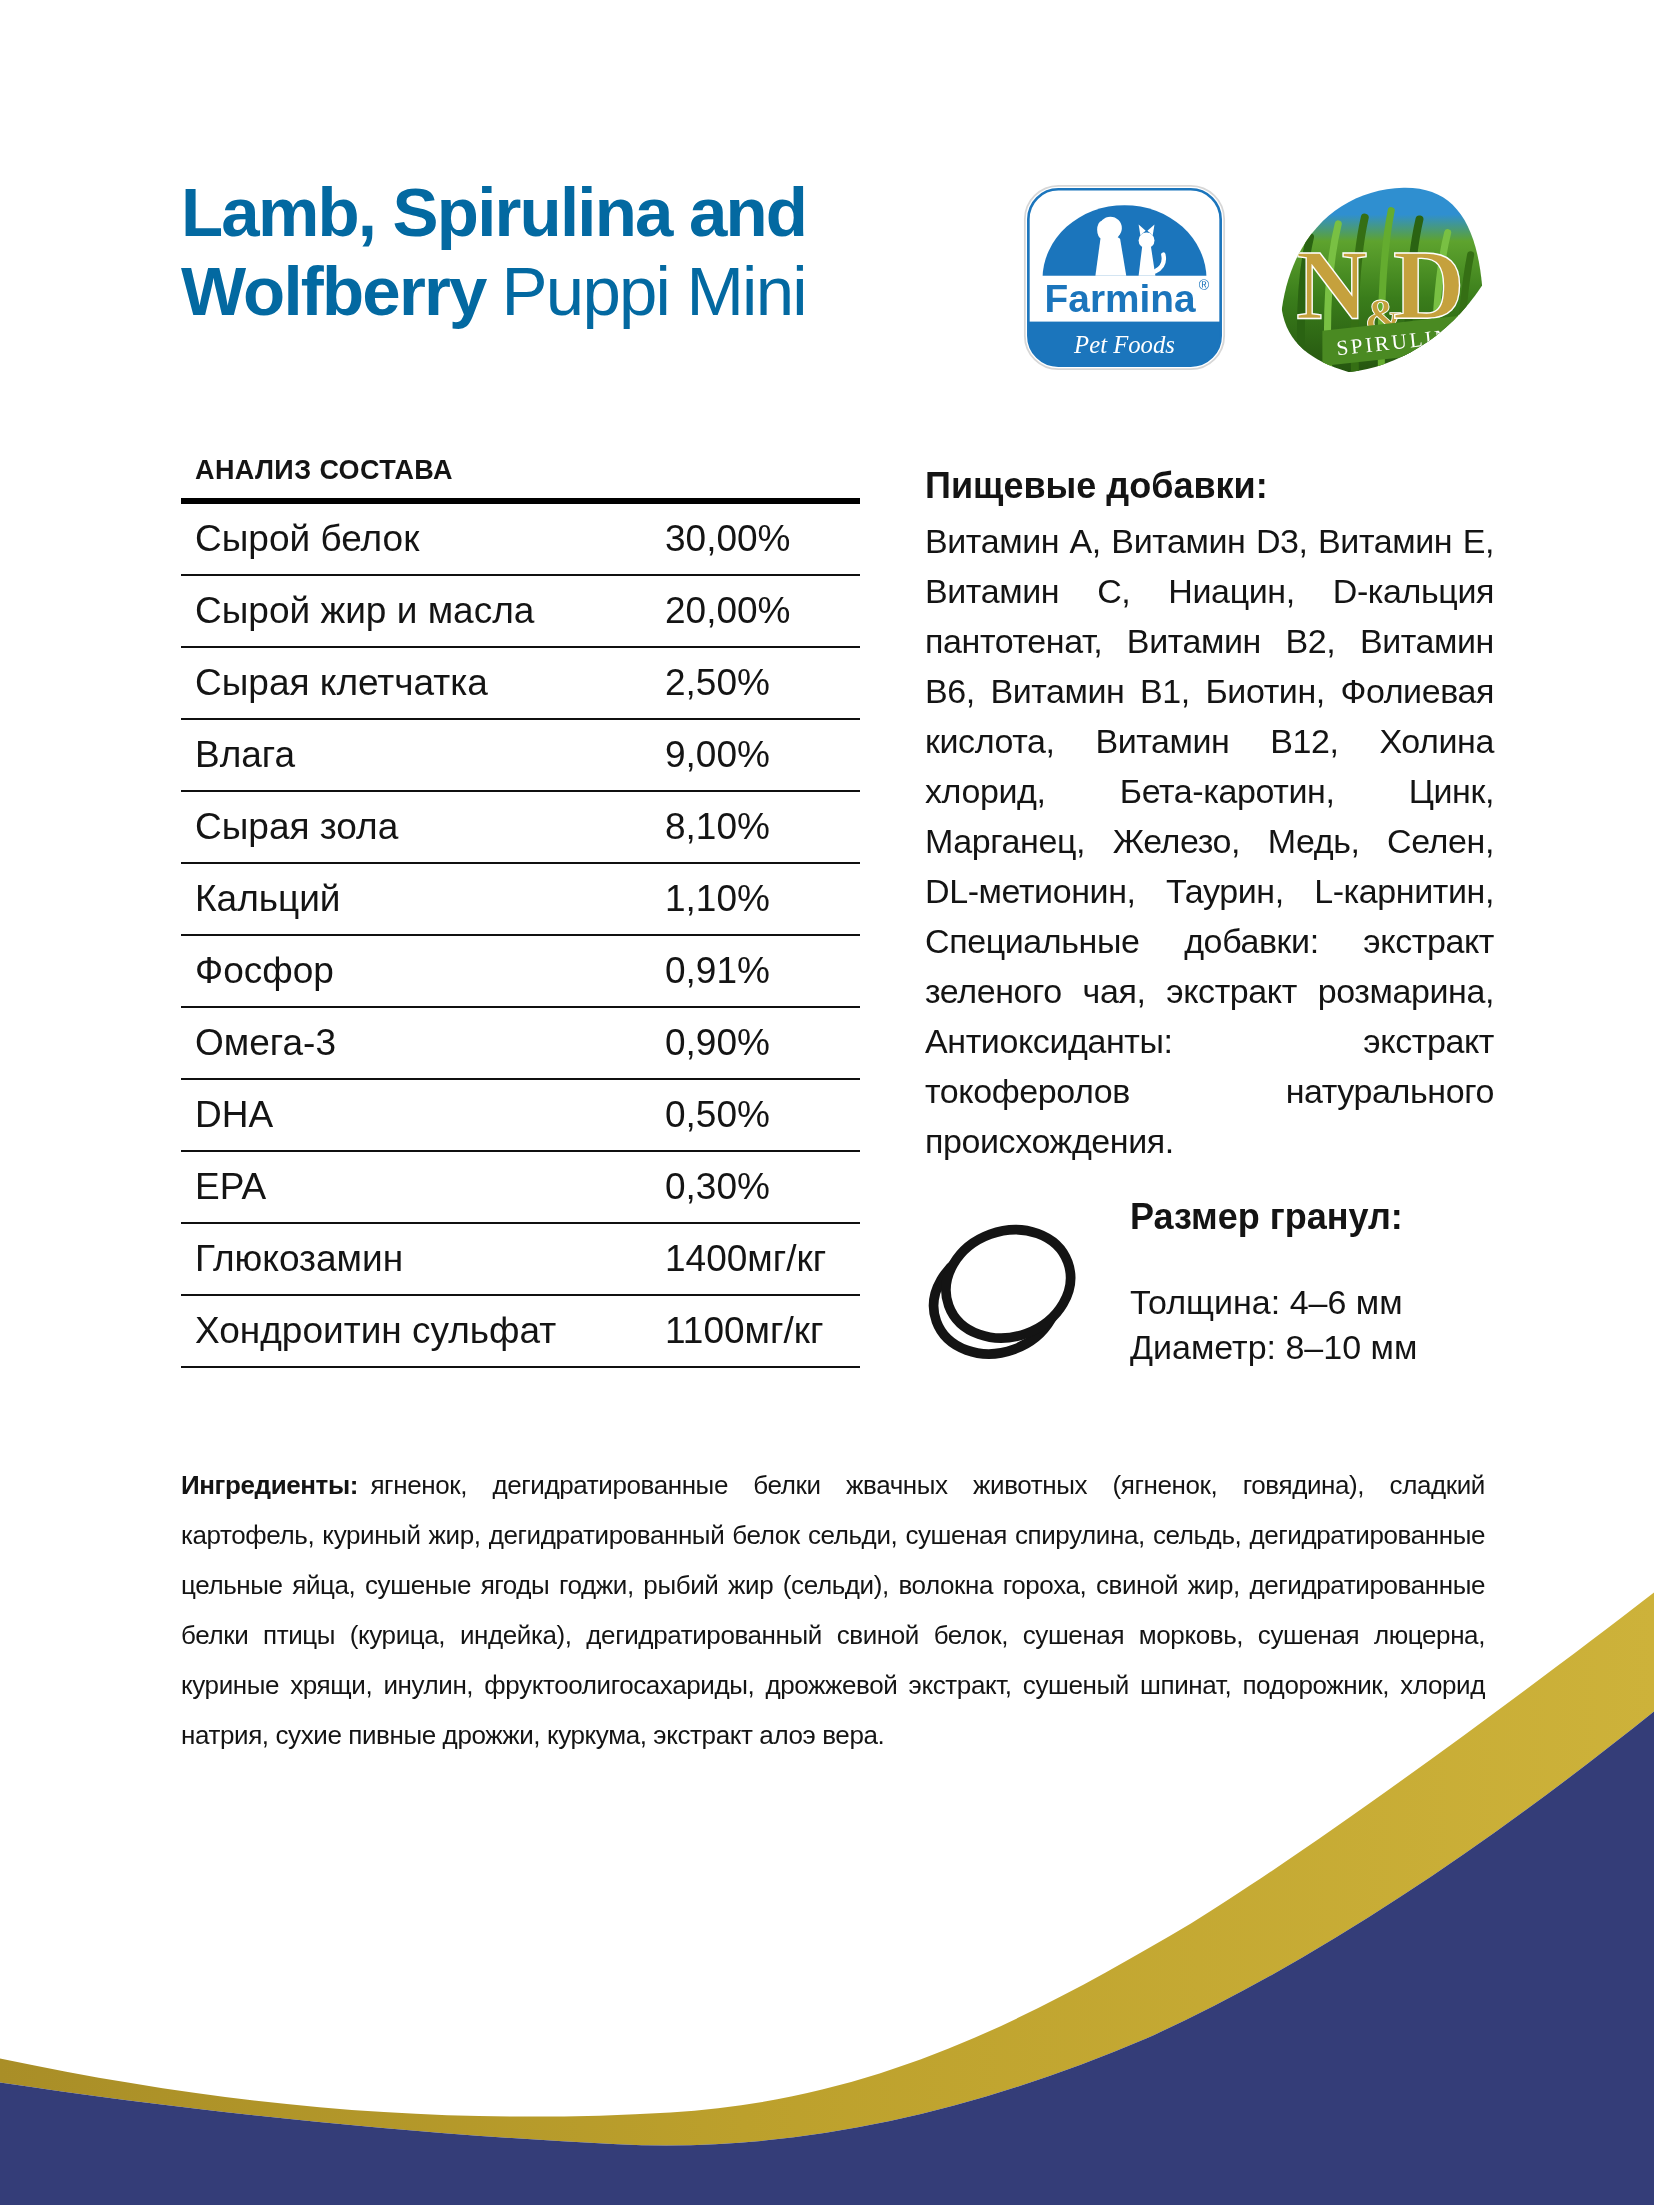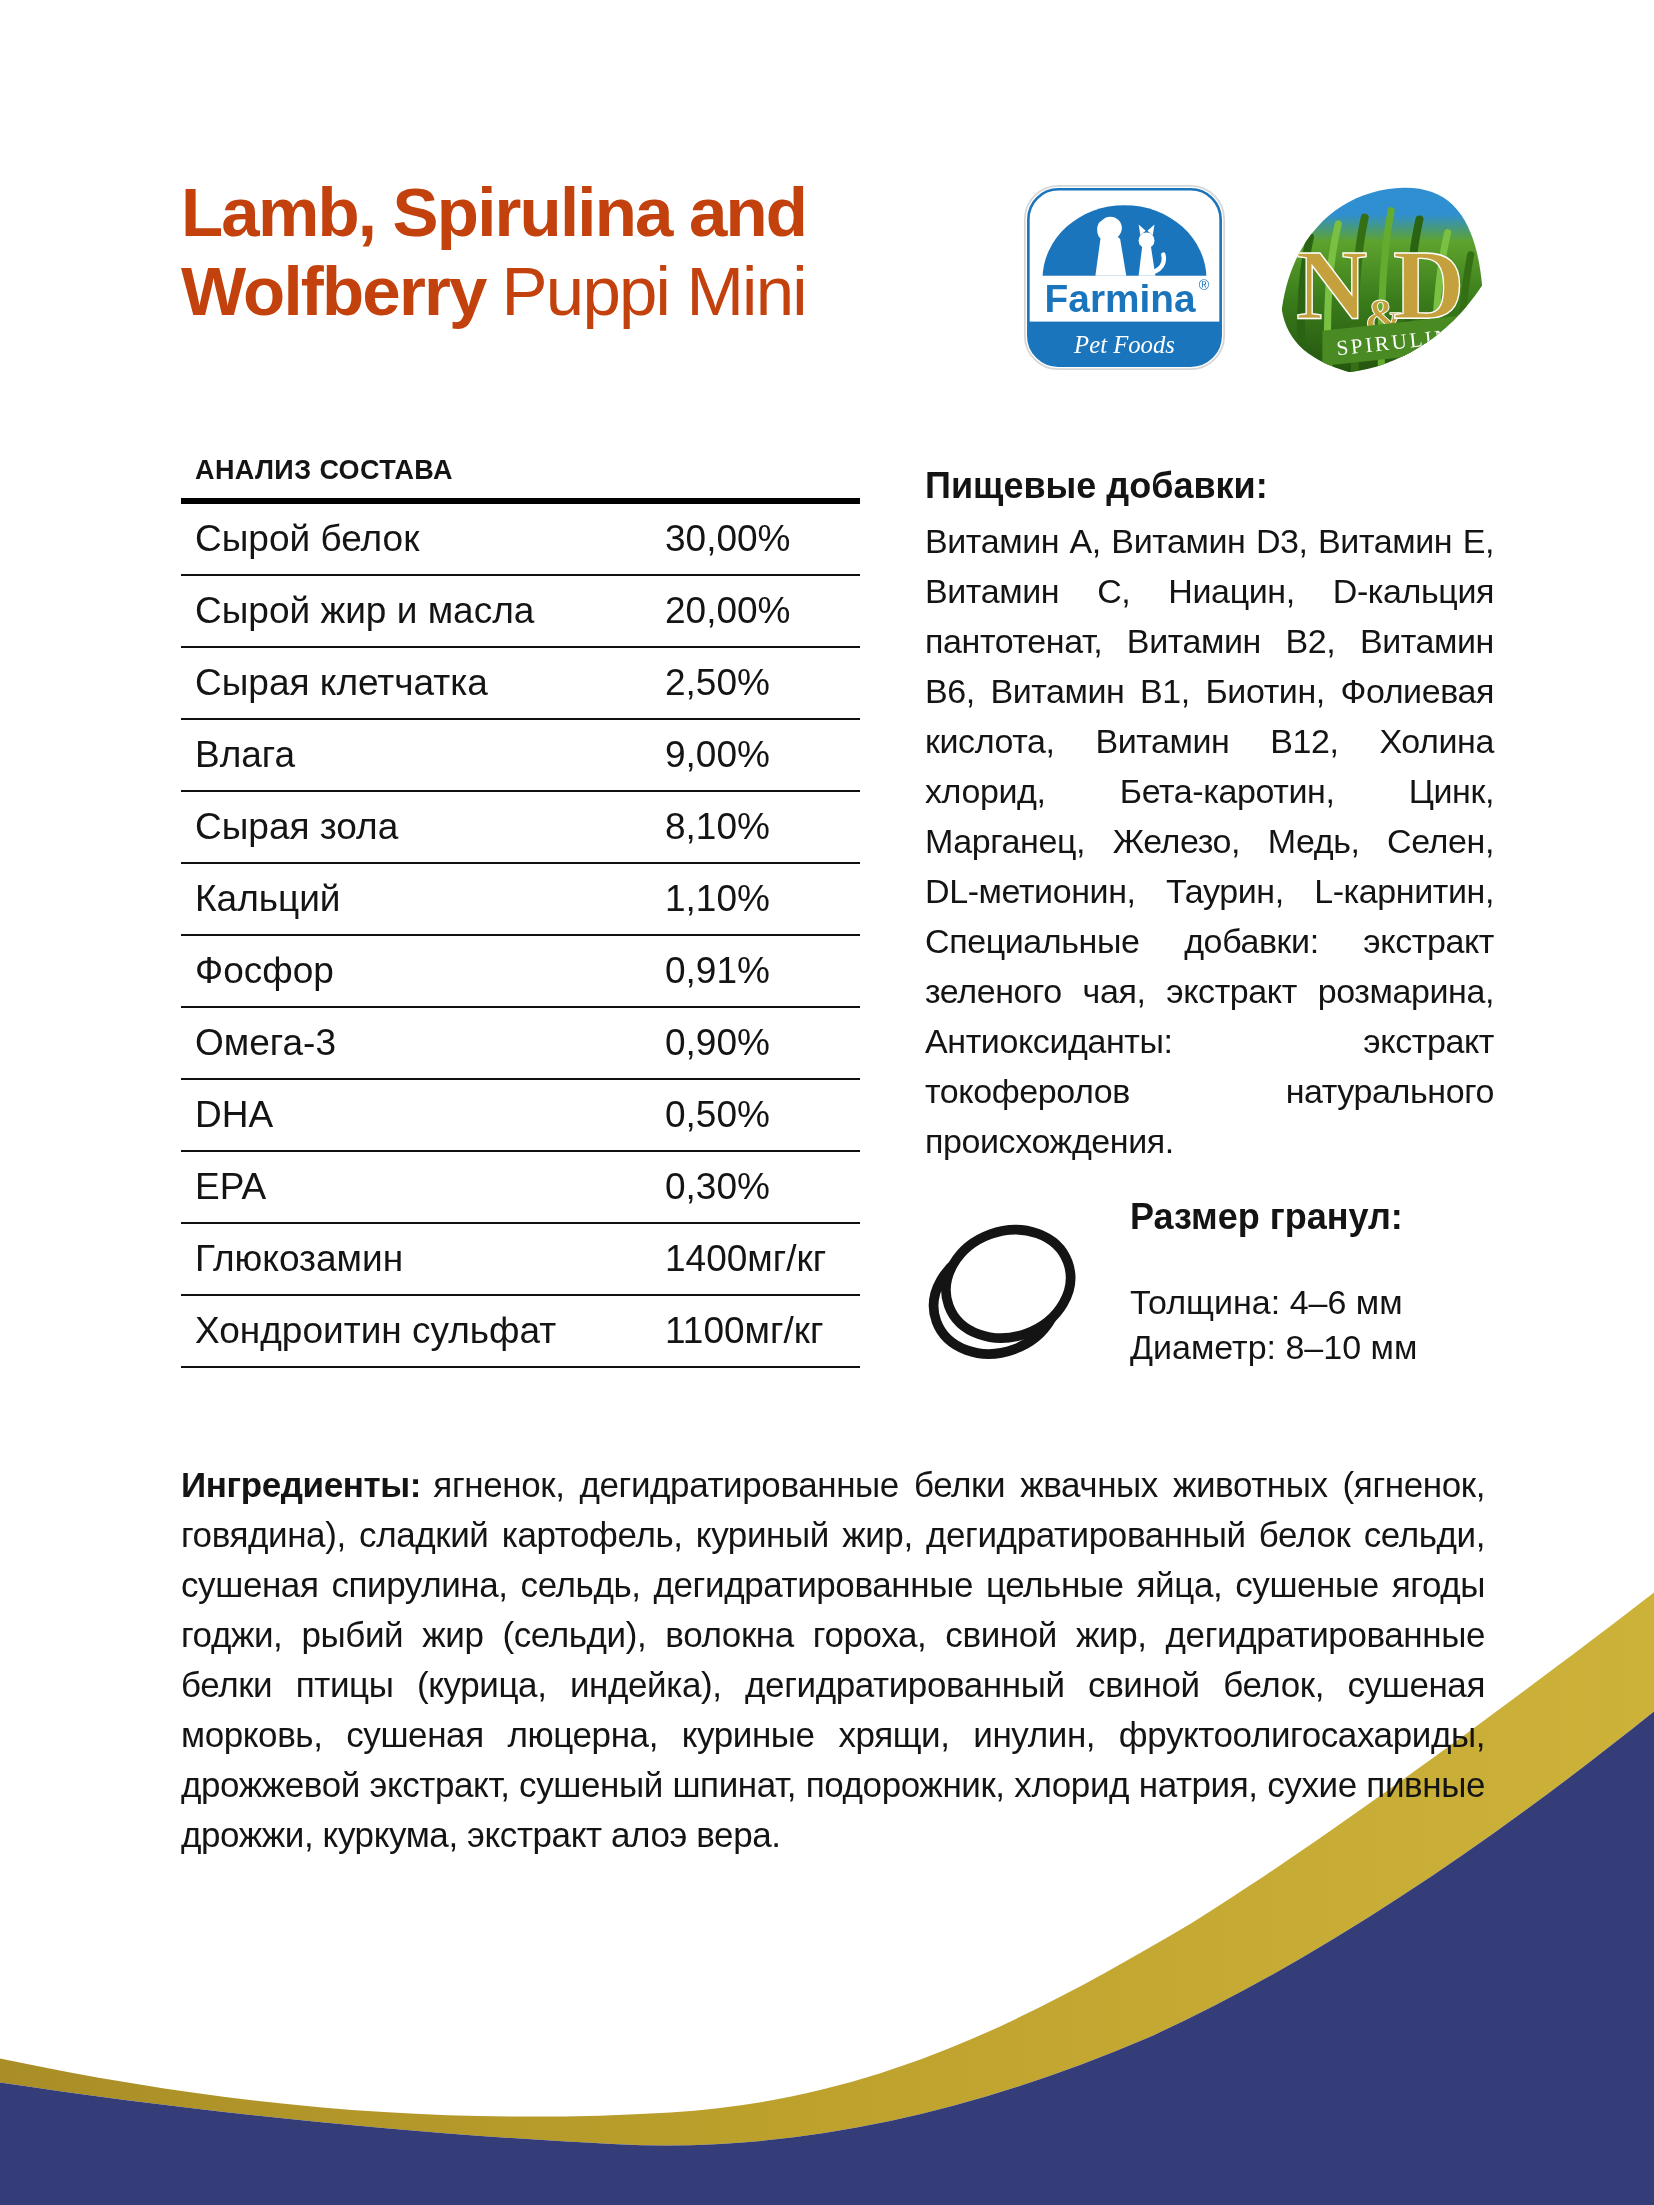--- a/index.html
+++ b/index.html
@@ -4,21 +4,21 @@
 <style>
   html,body{margin:0;padding:0;}
   body{
     width:1654px;height:2206px;position:relative;overflow:hidden;
     background:#ffffff;color:#141414;
     font-family:"Liberation Sans","DejaVu Sans",sans-serif;
   }
   
   .title{
     position:absolute;left:181px;top:173px;z-index:2;
-    color:#c2410c;font-size:69px;line-height:79px;letter-spacing:-1.8px;
+    color:#0369a1;font-size:69px;line-height:79px;letter-spacing:-1.8px;
   }
   .title .b{font-weight:700;}
   .title .lt{font-weight:400;margin-left:16px;}
   .logos{position:absolute;left:1023px;top:184px;z-index:2;display:flex;gap:54px;}
   
   .analysis{position:absolute;left:181px;top:455px;width:679px;z-index:2;}
   .analysis .heading{
     font-size:27px;font-weight:700;letter-spacing:0.4px;
     padding:0 0 12.4px 14px;border-bottom:6.2px solid #000;
   }
@@ -35,21 +35,21 @@
     margin:0;font-size:34px;line-height:50px;text-align:justify;letter-spacing:-0.4px;
   }
   
   .granules{position:absolute;left:925px;top:1196px;width:569px;z-index:2;}
   .granules .kibble{position:absolute;left:1.8px;top:21px;}
   .granules .gr-text{margin-left:205px;}
   .granules .heading{font-size:36px;font-weight:700;margin-bottom:42px;}
   .granules .line{font-size:34px;line-height:45px;}
   
   .ingredients{position:absolute;left:181px;top:1460px;width:1304px;z-index:2;}
-  .ingredients p{margin:0;font-size:35px;line-height:50px;text-align:justify;letter-spacing:-0.4px;}
+  .ingredients p{margin:0;font-size:26px;line-height:50px;text-align:justify;letter-spacing:-0.4px;}
   .ingredients .ing-label{font-weight:700;margin-right:12.4px;}
   
   .swoosh{position:absolute;left:0;top:1588px;width:1654px;height:618px;z-index:1;}
 </style>
 </head>
 <body>
 
 <div class="title">
   <div><span class="b">Lamb, Spirulina and</span></div>
   <div><span class="b">Wolfberry</span><span class="lt">Puppi Mini</span></div>

